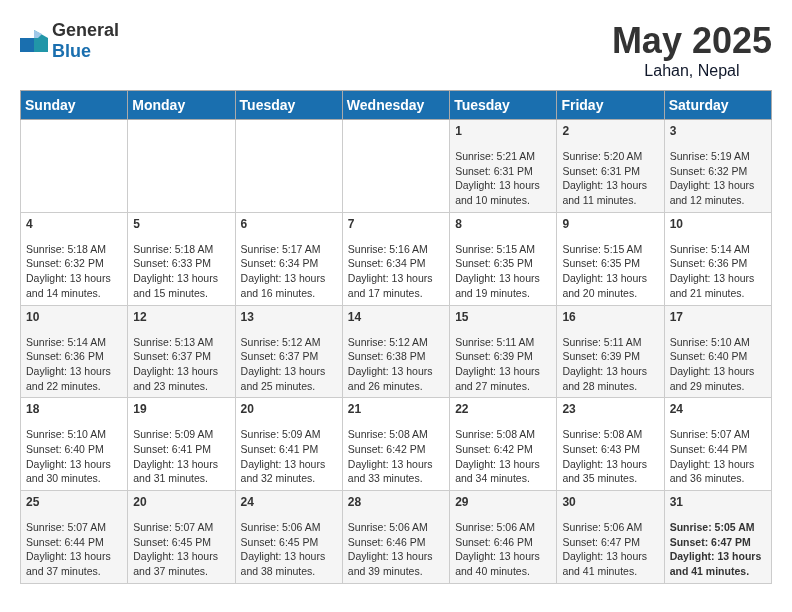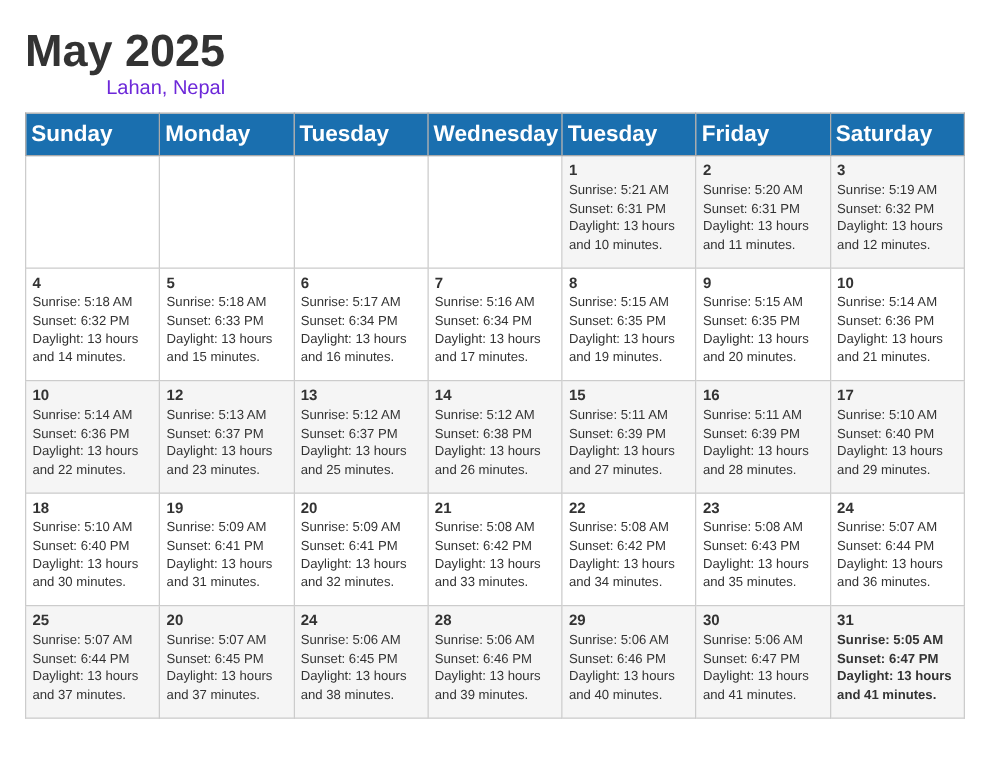--- a/index.html
+++ b/index.html
@@ -19,40 +19,40 @@
     .logo {
       display: flex;
       align-items: center;
       gap: 4px;
     }
     .logo-icon {
       width: 28px;
       height: 22px;
     }
     .title-block {
-      text-align: right;
+      text-align: center;
     }
     .month-year {
       font-size: 36px;
       font-weight: bold;
       color: #333;
     }
     .location {
       font-size: 16px;
-      color: #6d28d9;
+      color: #0f172a;
     }
     table {
       width: 100%;
       border-collapse: collapse;
       table-layout: fixed;
     }
     thead tr th {
       background-color: #1a6faf;
       color: #fff;
-      font-size: 18px;
+      font-size: 14px;
       font-weight: bold;
       padding: 6px 4px;
       text-align: left;
       border: 1px solid #aaa;
     }
     tbody tr td {
       vertical-align: top;
       border: 1px solid #ccc;
       padding: 4px 5px;
       font-size: 10.5px;
@@ -64,29 +64,41 @@
       background: #f5f5f5;
     }
     .day-number {
       font-weight: bold;
       font-size: 12px;
       margin-bottom: 2px;
     }
     .cell-info {
       font-size: 10.5px;
       line-height: 1.4;
+      margin-top: 11px;
     }
     .empty-cell {
       background: #fff !important;
     }
   </style>
 </head>
 <body>
 
 <div class="header">
+  <div class="logo">
+    <svg class="logo-icon" viewBox="0 0 28 22" xmlns="http://www.w3.org/2000/svg">
+      <rect x="0" y="8" width="18" height="14" fill="#1a6faf"></rect>
+      <polygon points="14,0 28,8 28,22 14,22" fill="#2196a8"></polygon>
+      <polygon points="14,0 22,4 18,8 14,8" fill="#a0c8e8"></polygon>
+    </svg>
+    <div>
+      <span style="font-size:18px;font-weight:bold;color:#333;">General</span><br>
+      <span style="font-size:18px;font-weight:bold;color:#1a6faf;">Blue</span>
+    </div>
+  </div>
   <div class="title-block">
     <div class="month-year">May 2025</div>
     <div class="location">Lahan, Nepal</div>
   </div>
 </div>
 
 <table>
   <thead>
     <tr>
     <th>Sunday</th>

